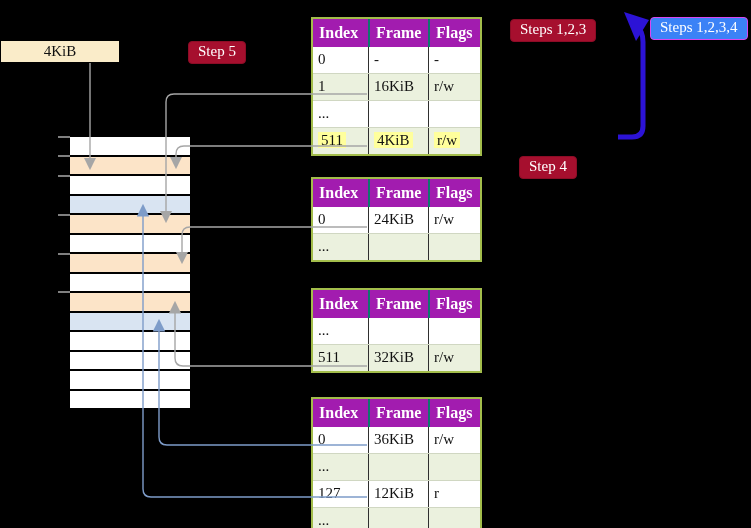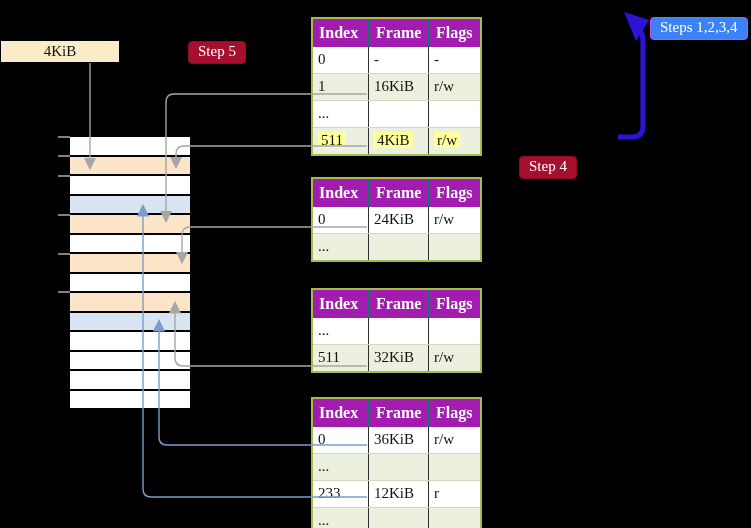--- a/index.html
+++ b/index.html
@@ -160,21 +160,21 @@
       <div class="td">0</div>
       <div class="td">36KiB</div>
       <div class="td">r/w</div>
     </div>
     <div class="trow alt">
       <div class="td">...</div>
       <div class="td"></div>
       <div class="td"></div>
     </div>
     <div class="trow">
-      <div class="td">233</div>
+      <div class="td">127</div>
       <div class="td">12KiB</div>
       <div class="td">r</div>
     </div>
     <div class="trow alt">
       <div class="td">...</div>
       <div class="td"></div>
       <div class="td"></div>
     </div>
   </div>
 
@@ -200,16 +200,17 @@
 
     <path d="M367,445 H167 Q159,445 159,437 V321" stroke="#7e9cc9" stroke-width="1.4" fill="none" marker-end="url(#ab)"></path>
 
     <path d="M367,497 H151 Q143,497 143,489 V206" stroke="#7e9cc9" stroke-width="1.4" fill="none" marker-end="url(#ab)"></path>
 
     <path d="M618,137 L632,137 Q643,137 643,126 L643,42 Q643,30 635,25" stroke="#2c13d6" stroke-width="5" fill="none"></path>
     <polygon points="624,12 649,20 636,41" fill="#2c13d6"></polygon>
   </svg>
 
   <div class="badge red" id="badge-step0">Step 5</div>
+  <div class="badge red" id="badge-steps123">Steps 1,2,3</div>
   <div class="badge blue" id="badge-steps1234">Steps 1,2,3,4</div>
   <div class="badge red" id="badge-step4">Step 4</div>
 
 </div>
 
 </body></html>

